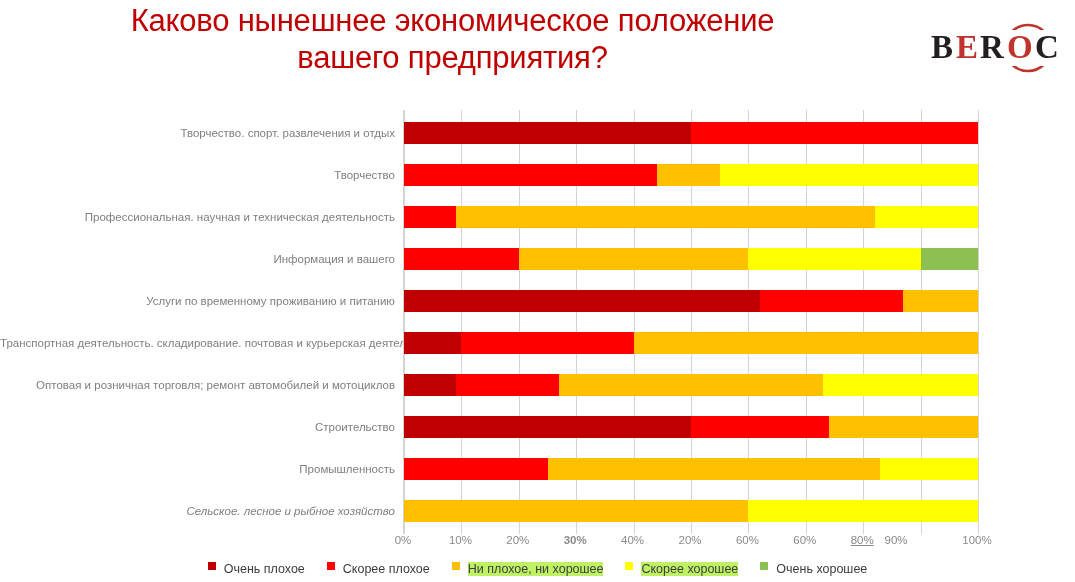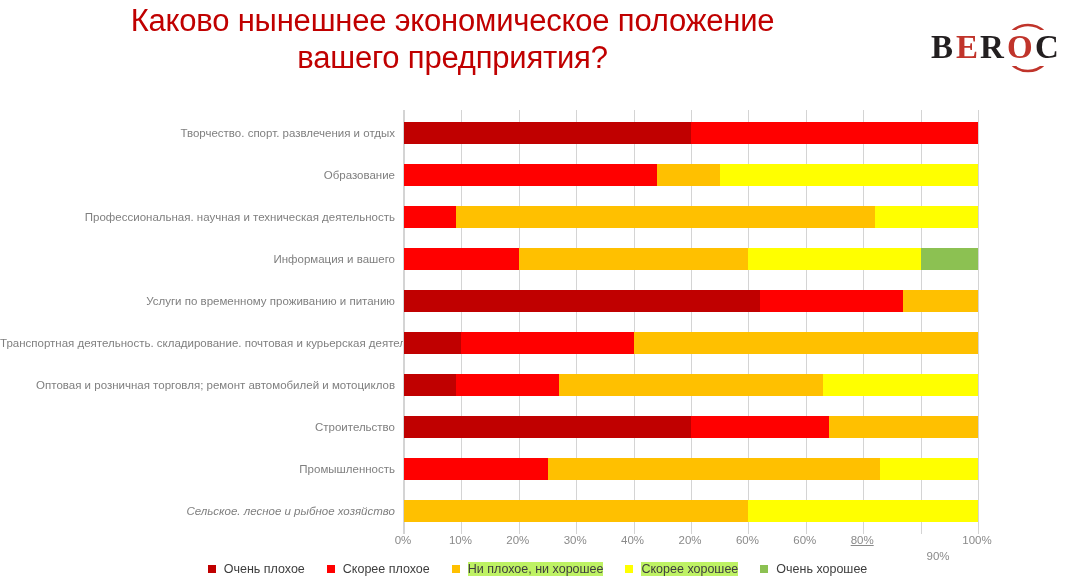--- a/index.html
+++ b/index.html
@@ -61,21 +61,21 @@
     transform:translateX(-50%);
     color:#8a8a8a;font-size:11.5px;white-space:nowrap;
   }
 
   
   #legend{
     position:absolute;left:0;top:448px;width:1075px;height:24px;
     display:flex;justify-content:center;align-items:center;
     gap:22px;
   }
-  .legend-item{display:flex;align-items:center;gap:8px;margin-top:7px;}
+  .legend-item{display:flex;align-items:flex-start;gap:8px;margin-top:7px;}
   .legend-swatch{width:8px;height:8px;display:block;}
   .legend-label{font-size:12.5px;color:#3d3d3d;white-space:nowrap;}
   .legend-label.selected{background:#bef264;}
 </style>
 </head>
 <body>
 
 <div id="header">
   <div id="title">Каково нынешнее экономическое положение
 вашего предприятия?</div>
@@ -90,21 +90,21 @@
       <text x="82" y="36" font-family="Liberation Serif, serif" font-size="33" font-weight="700" fill="#C0342B">O</text>
       <text x="110" y="36" font-family="Liberation Serif, serif" font-size="33" font-weight="700" fill="#231f20">C</text>
     </svg>
   </div>
 </div>
 
 <div id="chart">
 
   <div id="cat-layer">
       <div class="cat" style="top: 21px;">Творчество. спорт. развлечения и отдых</div>
-      <div class="cat" style="top: 63px;">Образование</div>
+      <div class="cat" style="top: 63px;">Творчество</div>
       <div class="cat" style="top: 105px; text-align: right;">Профессиональная. научная и техническая деятельность</div>
       <div class="cat" style="top: 147px;">Информация и вашего</div>
       <div class="cat" style="top: 189px;">Услуги по временному проживанию и питанию</div>
       <div class="cat" style="top: 231px;">Транспортная деятельность. складирование. почтовая и курьерская деятельность</div>
       <div class="cat" style="top: 273px;">Оптовая и розничная торговля; ремонт автомобилей и мотоциклов</div>
       <div class="cat" style="top: 315px;">Строительство</div>
       <div class="cat" style="top: 357px;">Промышленность</div>
       <div class="cat" style="top: 399px; font-style: italic;">Сельское. лесное и рыбное хозяйство</div>
     </div>
 
@@ -193,27 +193,27 @@
             <div class="seg" title="Скорее хорошее: 40%" style="width: 229.6px; background: rgb(255, 255, 0);"></div>
           </div>
         </div>
       </div>
   </div>
 
   <div id="xaxis">
       <div class="xtick" style="left: 0px;">0%</div>
       <div class="xtick" style="left: 57.4px;">10%</div>
       <div class="xtick" style="left: 114.8px;">20%</div>
-      <div class="xtick" style="left: 172.2px;">30%</div>
+      <div class="xtick" style="left: 172.2px; font-weight: bold;">30%</div>
       <div class="xtick" style="left: 229.6px;">40%</div>
       <div class="xtick" style="left: 287px;">20%</div>
       <div class="xtick" style="left: 344.4px;">60%</div>
       <div class="xtick" style="left: 401.8px;">60%</div>
       <div class="xtick" style="left: 459.2px; text-decoration: underline;">80%</div>
-      <div class="xtick" style="left: 535px; margin-top: 16px;">90%</div>
+      <div class="xtick" style="left: 493px;">90%</div>
       <div class="xtick" style="left: 574px;">100%</div>
     </div>
 
   <div id="legend">
       <div class="legend-item">
         <span class="legend-swatch" style="background: rgb(192, 0, 0);"></span>
         <span class="legend-label">Очень плохое</span>
       </div>
       <div class="legend-item">
         <span class="legend-swatch" style="background: rgb(255, 0, 0);"></span>

